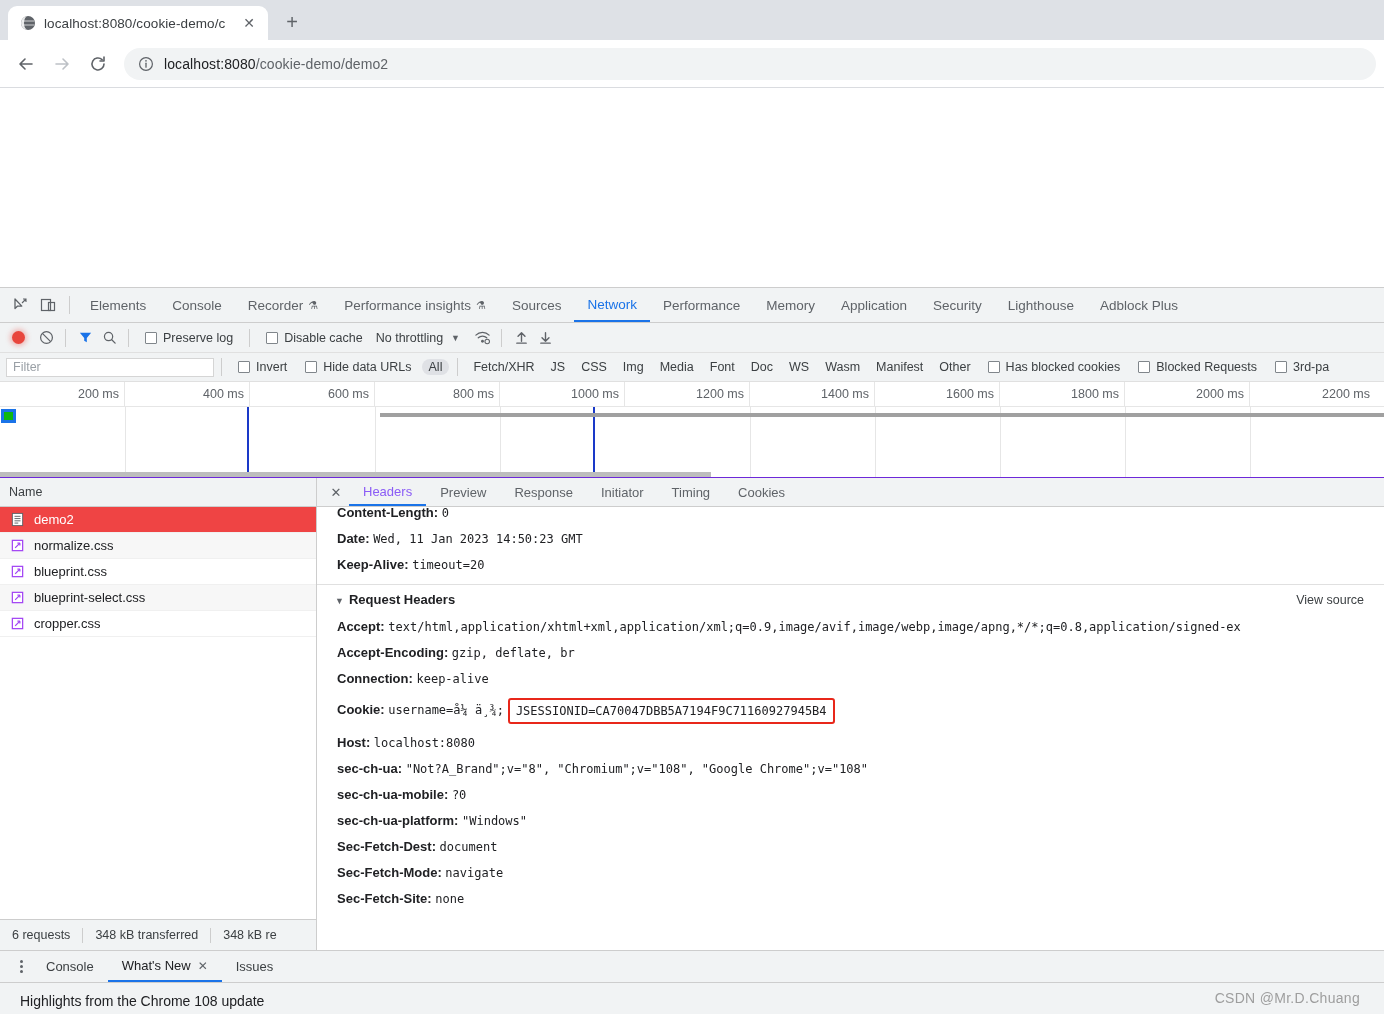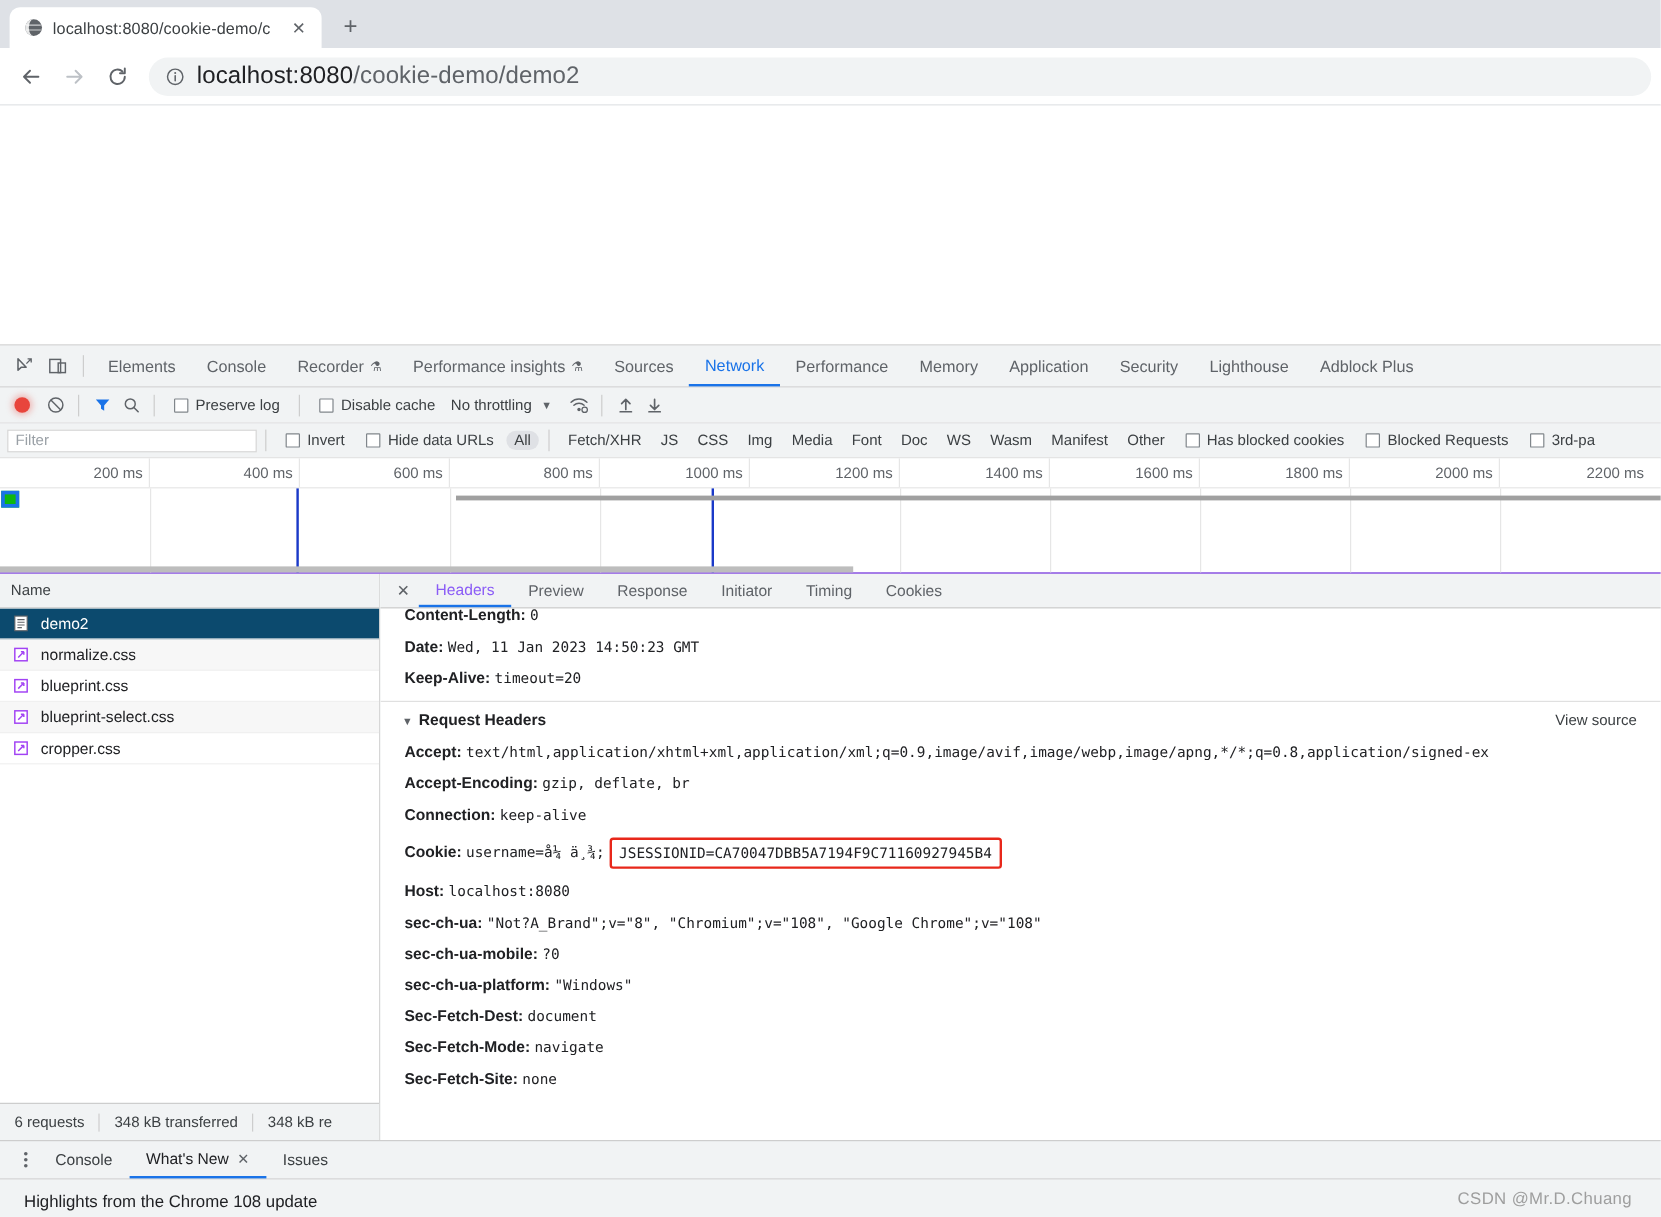--- a/index.html
+++ b/index.html
@@ -46,21 +46,21 @@
     width: 36px; height:36px; display:flex;align-items:center;justify-content:center;
     color:#5f6368; flex:0 0 36px;
   }
   .navbtn.disabled { color:#bdc1c6; }
   .urlbox {
     flex: 1 1 auto; height: 32px; background:#f1f3f4; border-radius:16px;
     display:flex; align-items:center; padding: 0 14px; margin-left: 8px;
     gap: 10px;
   }
   .urlbox .info-icon { width:16px;height:16px;flex:0 0 16px;color:#5f6368; }
-  .url-text { font-size: 20px; color:#202124; letter-spacing:0.1px; }
+  .url-text { font-size: 14px; color:#202124; letter-spacing:0.1px; }
   .url-text .dim { color:#5f6368; }
 
   
   .viewport { height: 199px; background:#fff; }
 
   
   .devtools {
     border-top: 1px solid #cdcdcd;
     background:#f1f3f4;
     height: 736px;
@@ -142,21 +142,21 @@
     height:29px; background:#f1f3f4; border-bottom:1px solid #cdcdcd;
     display:flex;align-items:center; padding-left:9px; font-size:12.5px;color:#3c4043;
   }
   .rp-list { flex:1 1 auto; overflow:hidden; }
   .rrow {
     height:26px; display:flex; align-items:center; gap:9px;
     padding-left:10px; font-size:13px; color:#202124;
     border-bottom:1px solid #f0f0f0;
   }
   .rrow:nth-child(even){ background:#f7f7f7; }
-  .rrow.sel { background:#0c4a6e; color:#fff; }
+  .rrow.sel { background:#ef4444; color:#fff; }
   .ricon { width:15px;height:15px;flex:0 0 15px;}
   .rname { white-space:nowrap; overflow:hidden;}
   .rrow.json .rname { color:#d93025; }
 
   .rp-footer {
     height:31px; border-top:1px solid #cdcdcd; background:#f1f3f4;
     display:flex;align-items:center; font-size:12.5px;color:#3c4043;
   }
   .rp-footer span { padding: 0 12px; white-space:nowrap;}
   .rp-footer .fsep { width:1px;height:15px;background:#cdcdcd;padding:0;flex:0 0 1px;}

